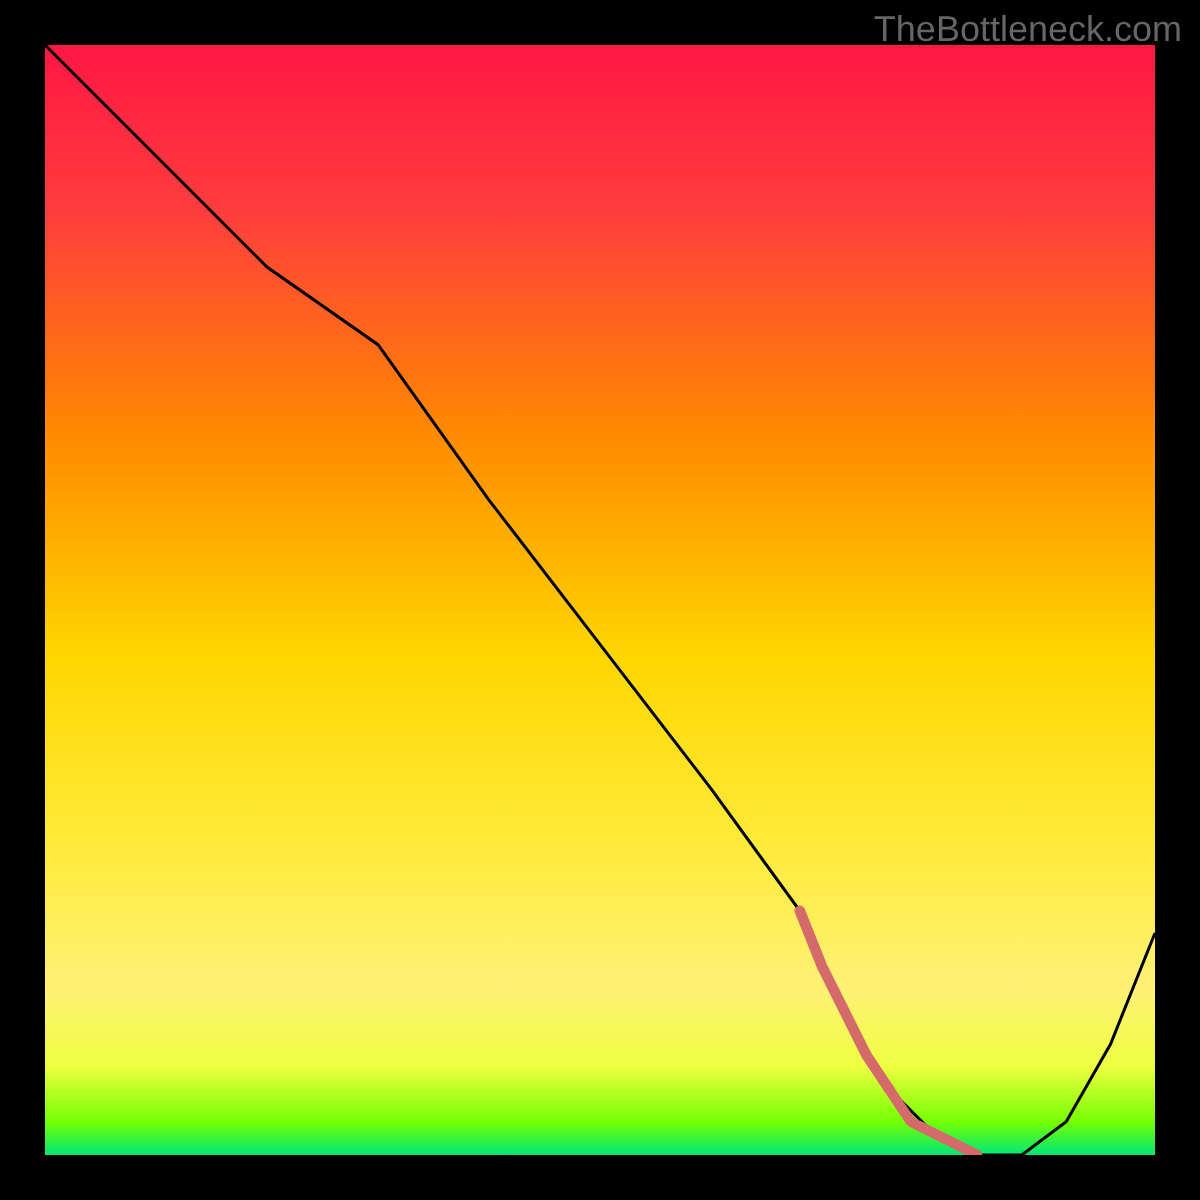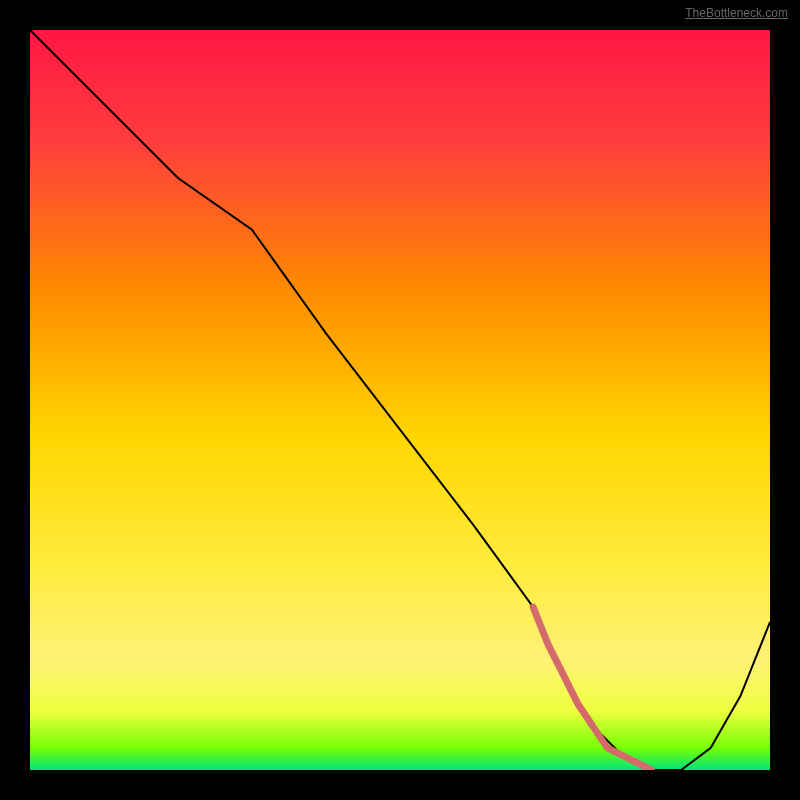--- a/index.html
+++ b/index.html
@@ -8,24 +8,23 @@
     height: 800px;
     background: #000;
     position: relative;
     font-family: Arial, sans-serif;
   }
   .watermark {
     position: absolute;
     top: 6px;
     right: 12px;
     color: #666;
-    font-size: 12px;
+    font-size: 24px;
     font-weight: 500;
     z-index: 10;
-    text-decoration: underline;
   }
   .plot-area {
     position: absolute;
     left: 30px;
     top: 30px;
     width: 740px;
     height: 740px;
   }
   .gradient-bg {
     width: 100%;

